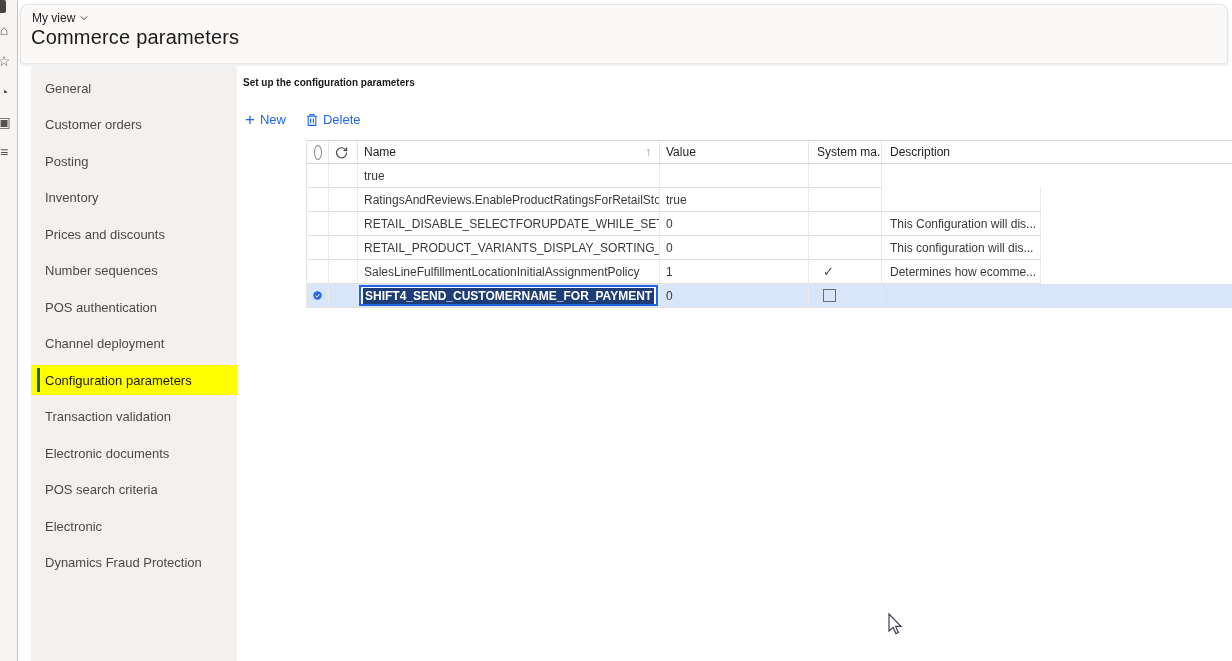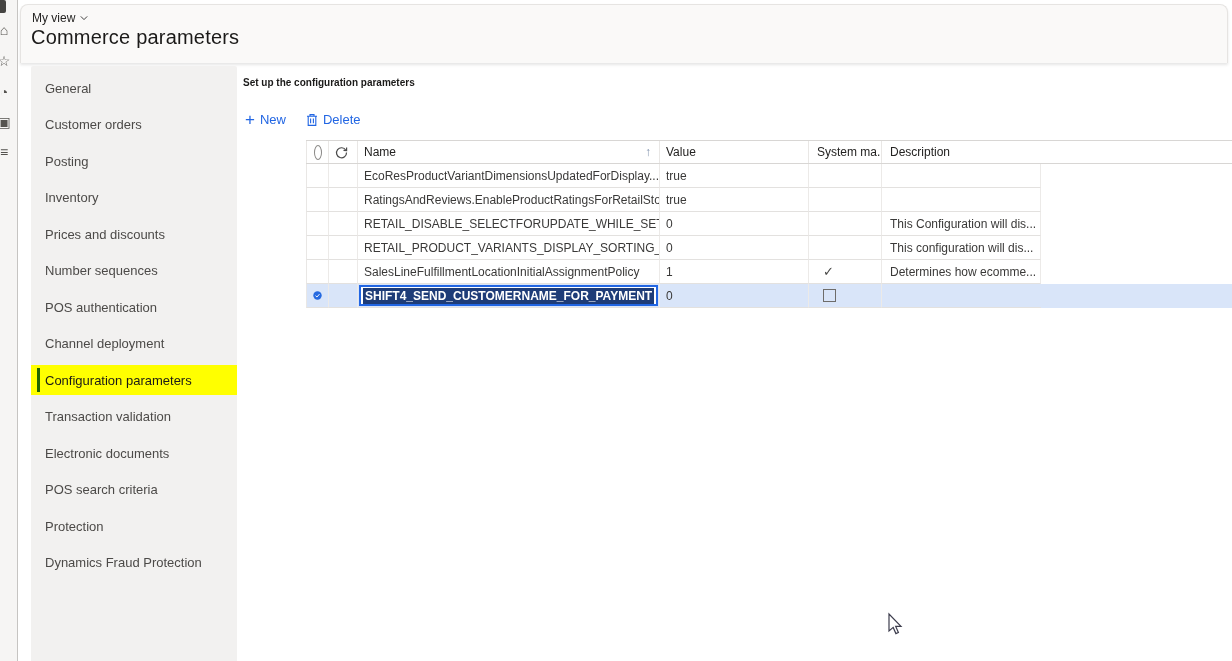--- a/index.html
+++ b/index.html
@@ -106,21 +106,21 @@
     <div class="side-item">
       <span>Transaction validation</span>
     </div>
     <div class="side-item">
       <span>Electronic documents</span>
     </div>
     <div class="side-item">
       <span>POS search criteria</span>
     </div>
     <div class="side-item">
-      <span>Protection</span>
+      <span>Electronic</span>
     </div>
     <div class="side-item">
       <span>Dynamics Fraud Protection</span>
     </div>
   </div>
 
 <div class="heading">Set up the configuration parameters</div>
 
 <div class="toolbar">
   <button class="tbtn">
@@ -160,21 +160,20 @@
       <div class="hcell wide-pad desc">
         <span>Description</span>
       </div>
     </div>
   </div>
   <div>
       <div class="row">
         <div class="cols">
           <div class="cell"></div>
           <div class="cell"></div>
-          <div class="cell">EcoResProductVariantDimensionsUpdatedForDisplay...</div>
           <div class="cell">true</div>
           <div class="cell wide-pad"></div>
           <div class="cell wide-pad desc"></div>
         </div>
       </div>
       <div class="row">
         <div class="cols">
           <div class="cell"></div>
           <div class="cell"></div>
           <div class="cell">RatingsAndReviews.EnableProductRatingsForRetailSto...</div>

